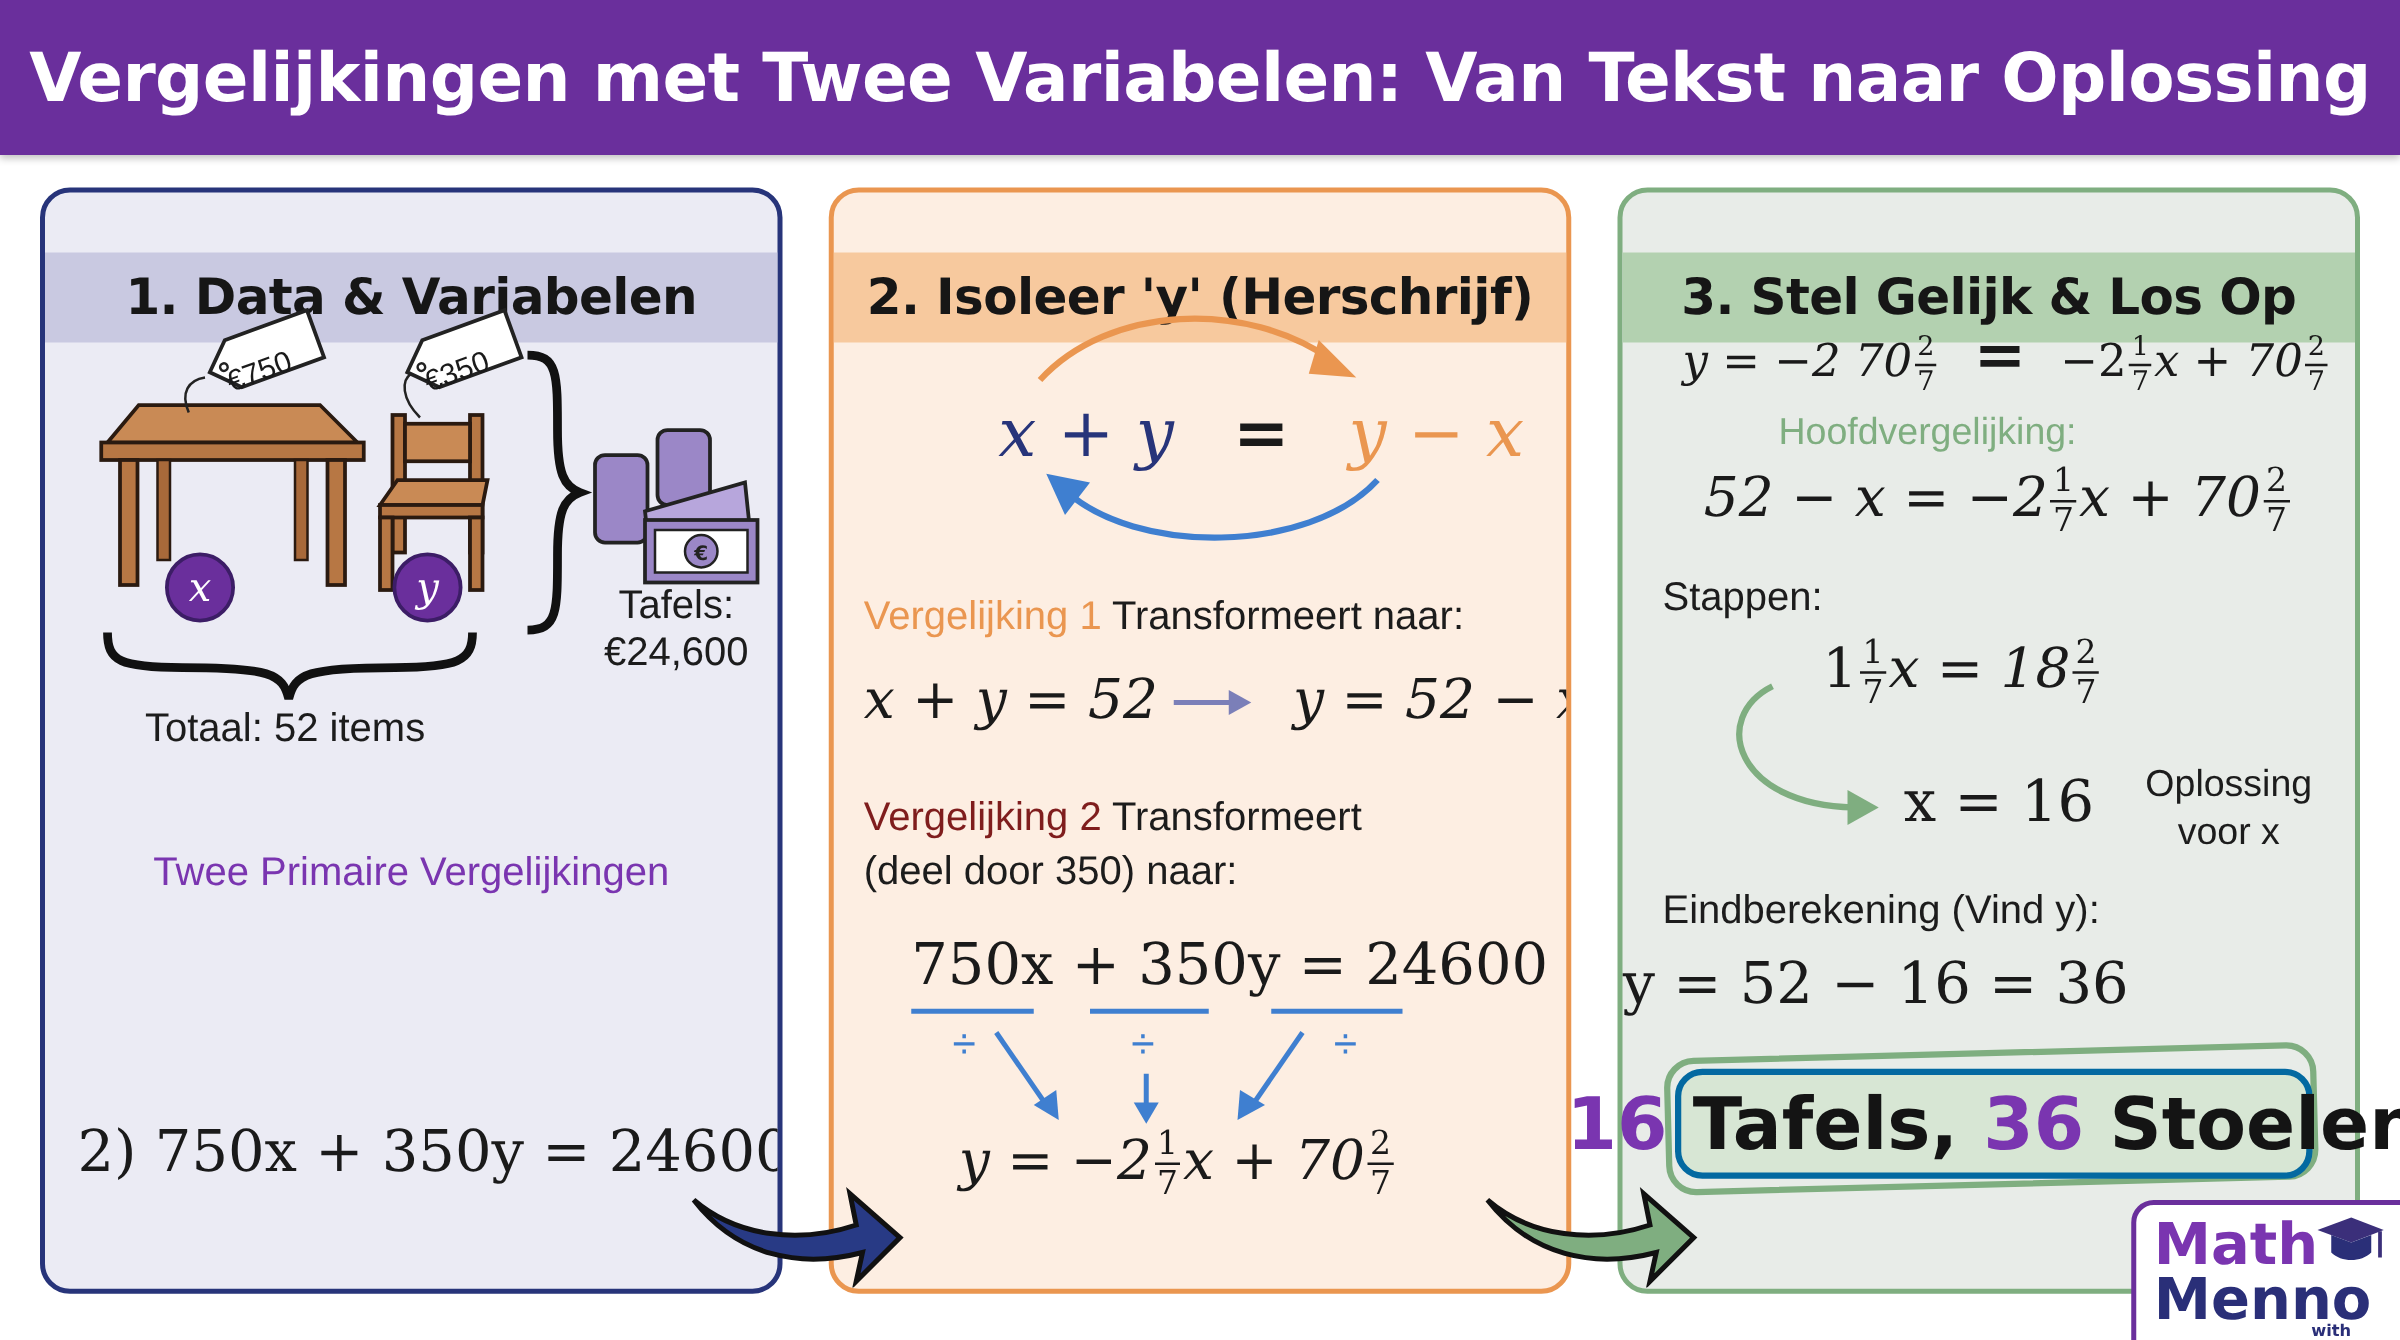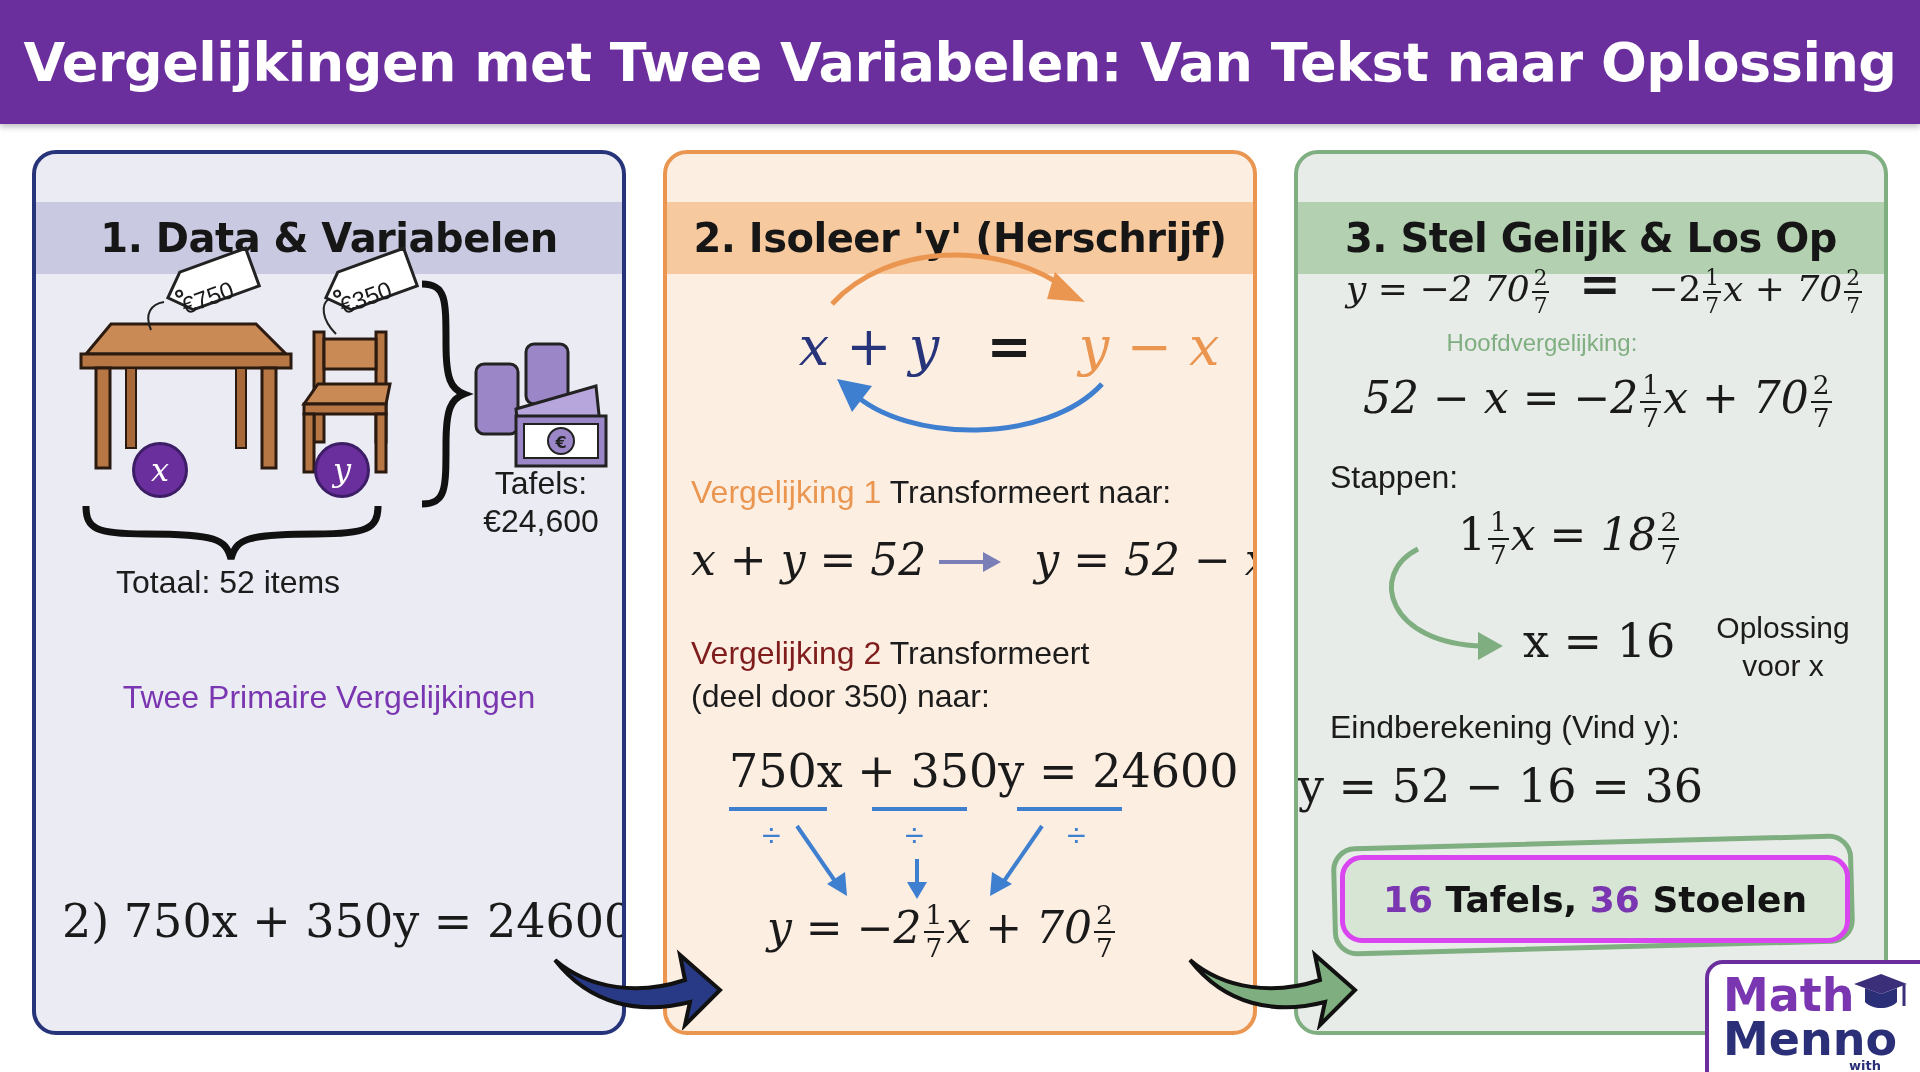--- a/index.html
+++ b/index.html
@@ -24,22 +24,22 @@
   .math { font-family: "DejaVu Serif", serif; white-space: nowrap; }
   .math i { font-style: italic; }
   .frac { display: inline-flex; flex-direction: column; align-items: center; vertical-align: middle; font-size: 0.6em; line-height: 1; margin: 0 2px; }
   .frac .num { border-bottom: 2px solid #1a1a1a; padding: 0 2px 2px; }
   .frac .den { padding-top: 2px; }
 
   .label { font-family: "Liberation Sans", sans-serif; font-size: 32px; color: #1c1c1c; }
   .var-badge { position: absolute; width: 56px; height: 56px; border-radius: 50%; background: #6a2f9c; border: 3px solid #3c1d66;
     color: #fff; display: flex; align-items: center; justify-content: center; font-family: "DejaVu Serif", serif; font-style: italic; font-size: 32px; }
 
-  .answer-box { position: absolute; left: 1340px; top: 855px; width: 510px; height: 88px; border: 5px solid #d946ef; border-radius: 22px;
-    background: #d7e6d4; display: flex; align-items: center; justify-content: center; font-family: "DejaVu Sans", sans-serif; font-weight: bold; font-size: 36px; color: #141414; }
+  .answer-box { position: absolute; left: 1340px; top: 855px; width: 510px; height: 88px; border: 5px solid #0369a1; border-radius: 22px;
+    background: #d7e6d4; display: flex; align-items: center; justify-content: center; font-family: "DejaVu Sans", sans-serif; font-weight: bold; font-size: 58px; color: #141414; }
   .answer-box .num { color: #7a35b0; }
   .answer-box-shadow { position: absolute; left: 1332px; top: 840px; width: 522px; height: 110px; border: 5px solid #7fae80; border-radius: 24px; transform: rotate(-1.5deg); }
 
   .logo { position: absolute; left: 1705px; top: 960px; width: 230px; height: 130px; background: #fff; border: 4px solid #6a2f9c; border-radius: 18px 0 0 0;
     padding: 10px 0 0 14px; font-family: "DejaVu Sans", sans-serif; font-weight: bold; line-height: 0.95; }
   .logo .m1 { color: #7a35b0; font-size: 46px; }
   .logo .m2 { color: #2a2f78; font-size: 46px; }
   .logo .with { position: absolute; left: 140px; top: 52px; font-size: 13px; color: #2a2f78; margin-top: 44px; }
 </style>
 </head>
@@ -196,21 +196,21 @@
     <span style="font-weight:bold;font-size:50px;margin:0 16px;">=</span>
     <span>−2</span><span class="frac">
         <span class="num">1</span>
         <span class="den">7</span>
       </span><i>x + 70</i><span class="frac">
         <span class="num">2</span>
         <span class="den">7</span>
       </span>
   </div>
 
-  <div class="abs" style="left:0;top:175px;width:488px;text-align:center;font-size:24px;color:#7fae80;">Hoofdvergelijking:</div>
+  <div class="abs" style="left:0;top:175px;width:488px;text-align:center;font-size:30px;color:#7fae80;">Hoofdvergelijking:</div>
 
   <div class="abs math" style="left:65px;top:218px;font-size:44px;">
     <i>52 − x = −2</i><span class="frac">
         <span class="num">1</span>
         <span class="den">7</span>
       </span><i>x + 70</i><span class="frac">
         <span class="num">2</span>
         <span class="den">7</span>
       </span>
   </div>

